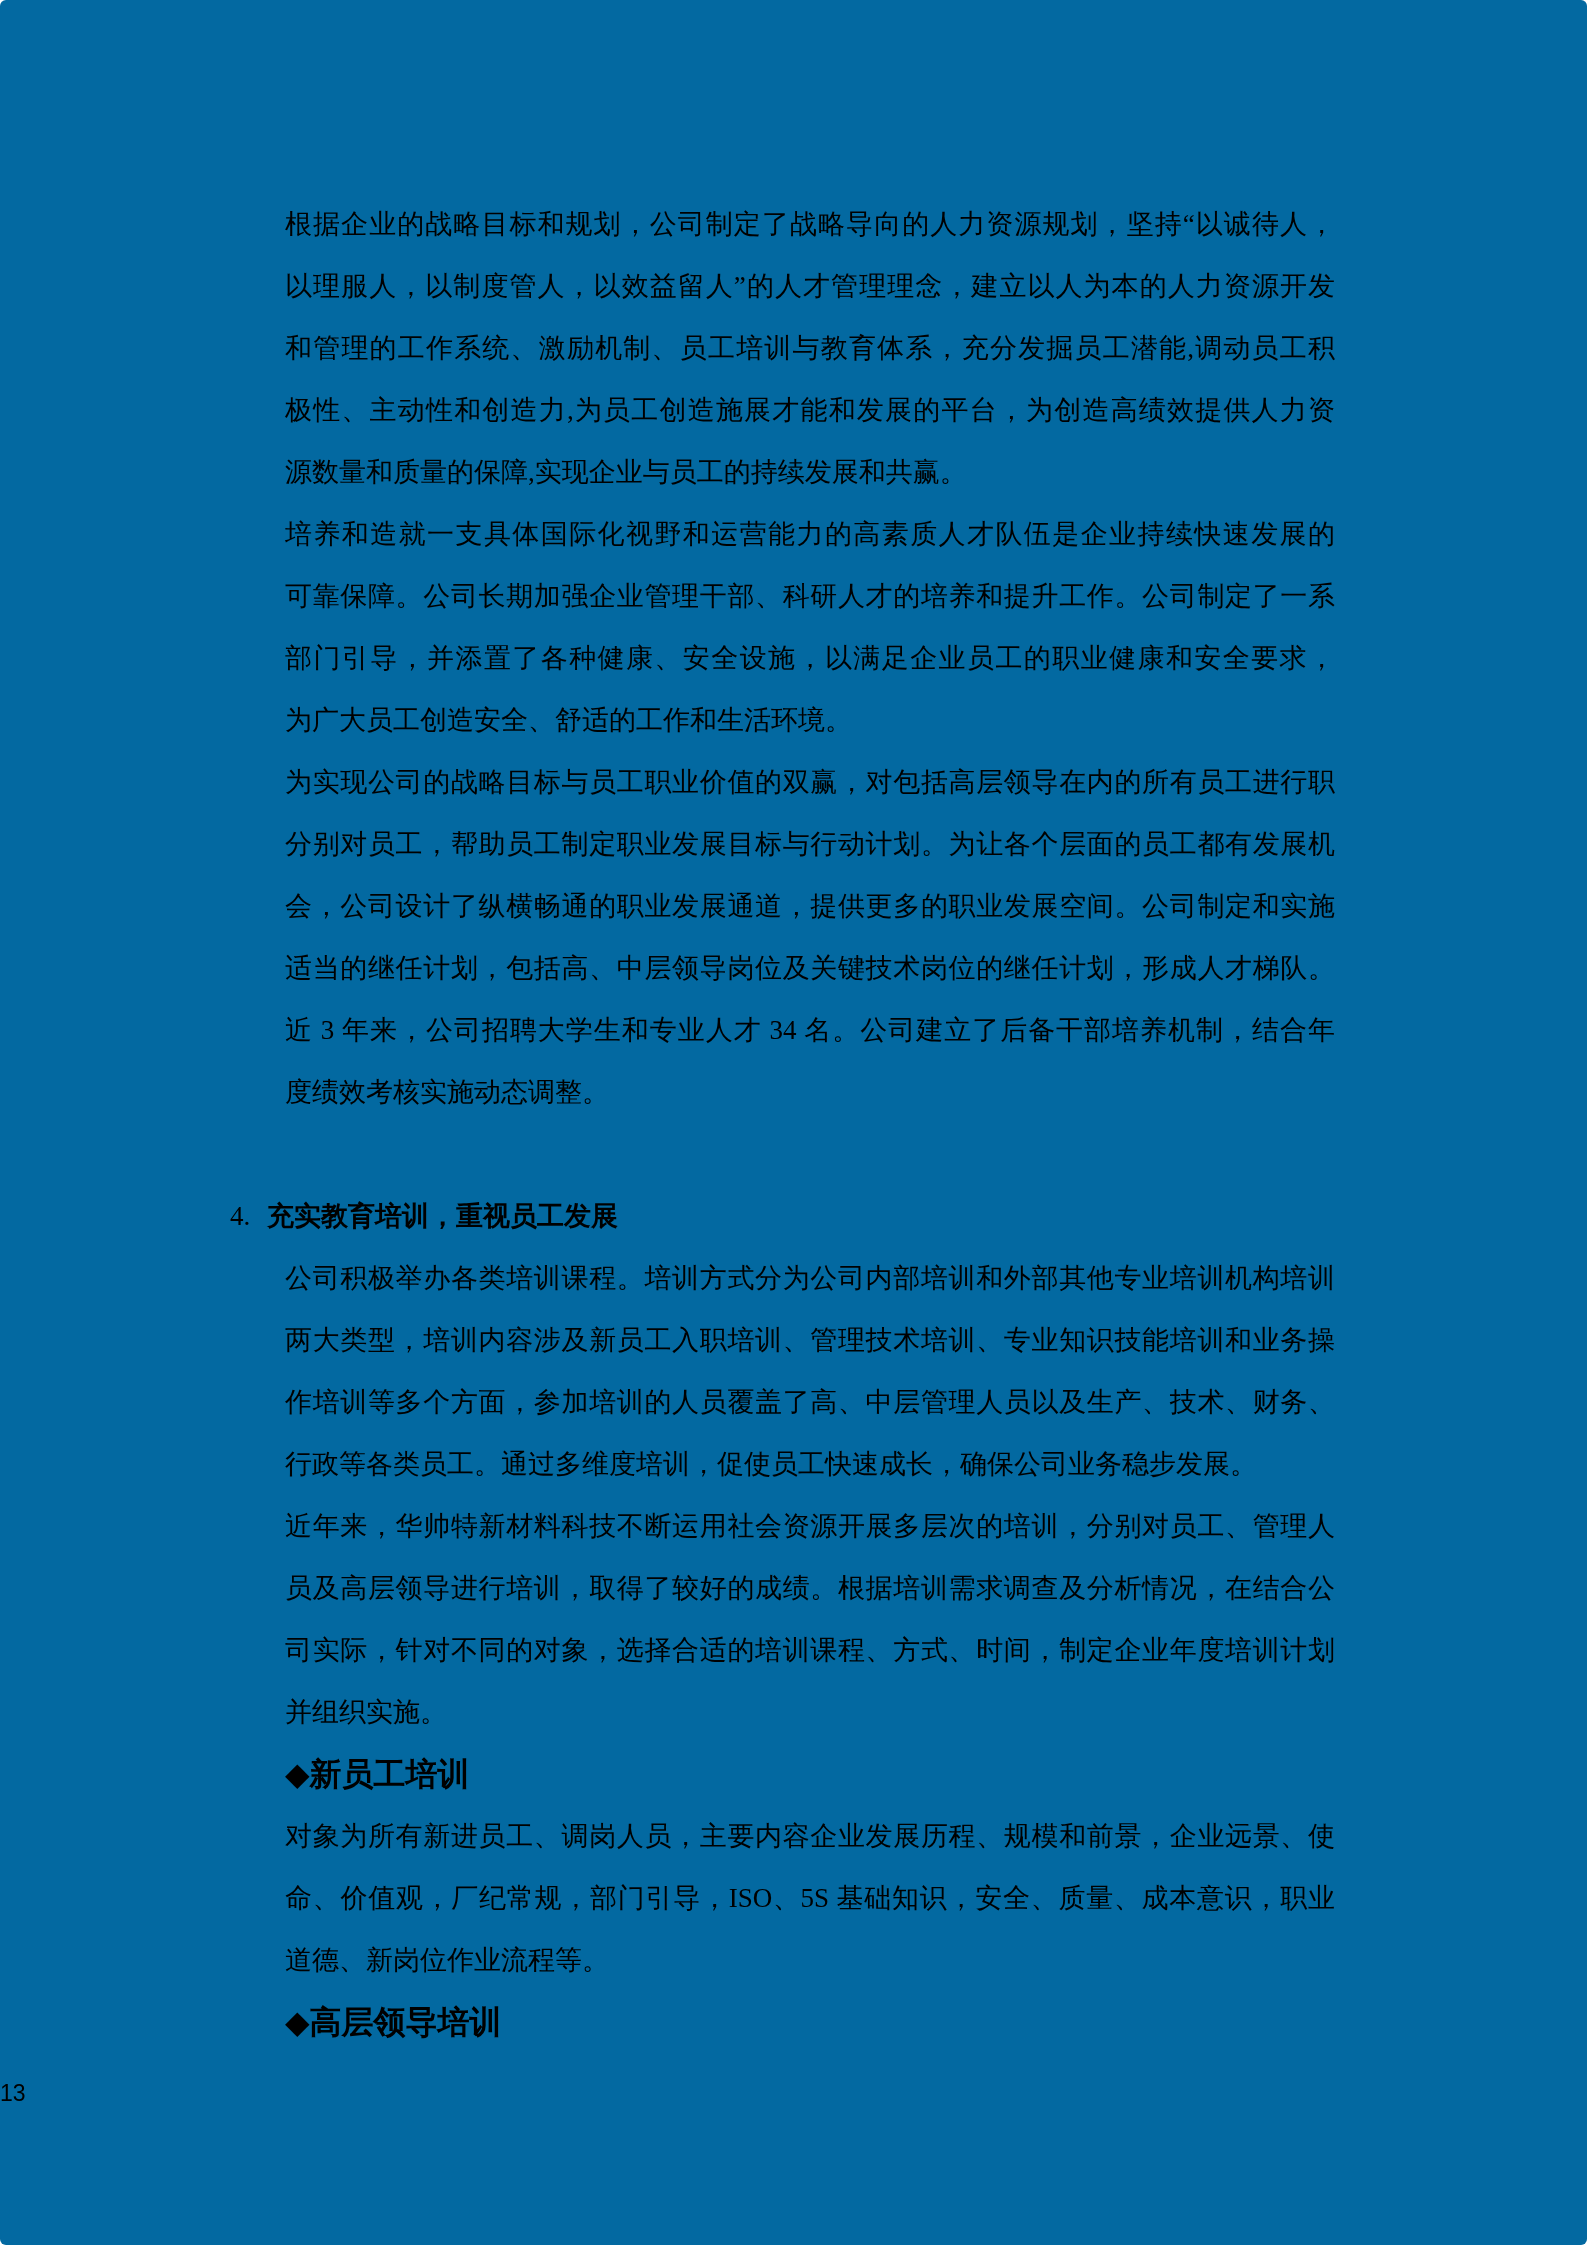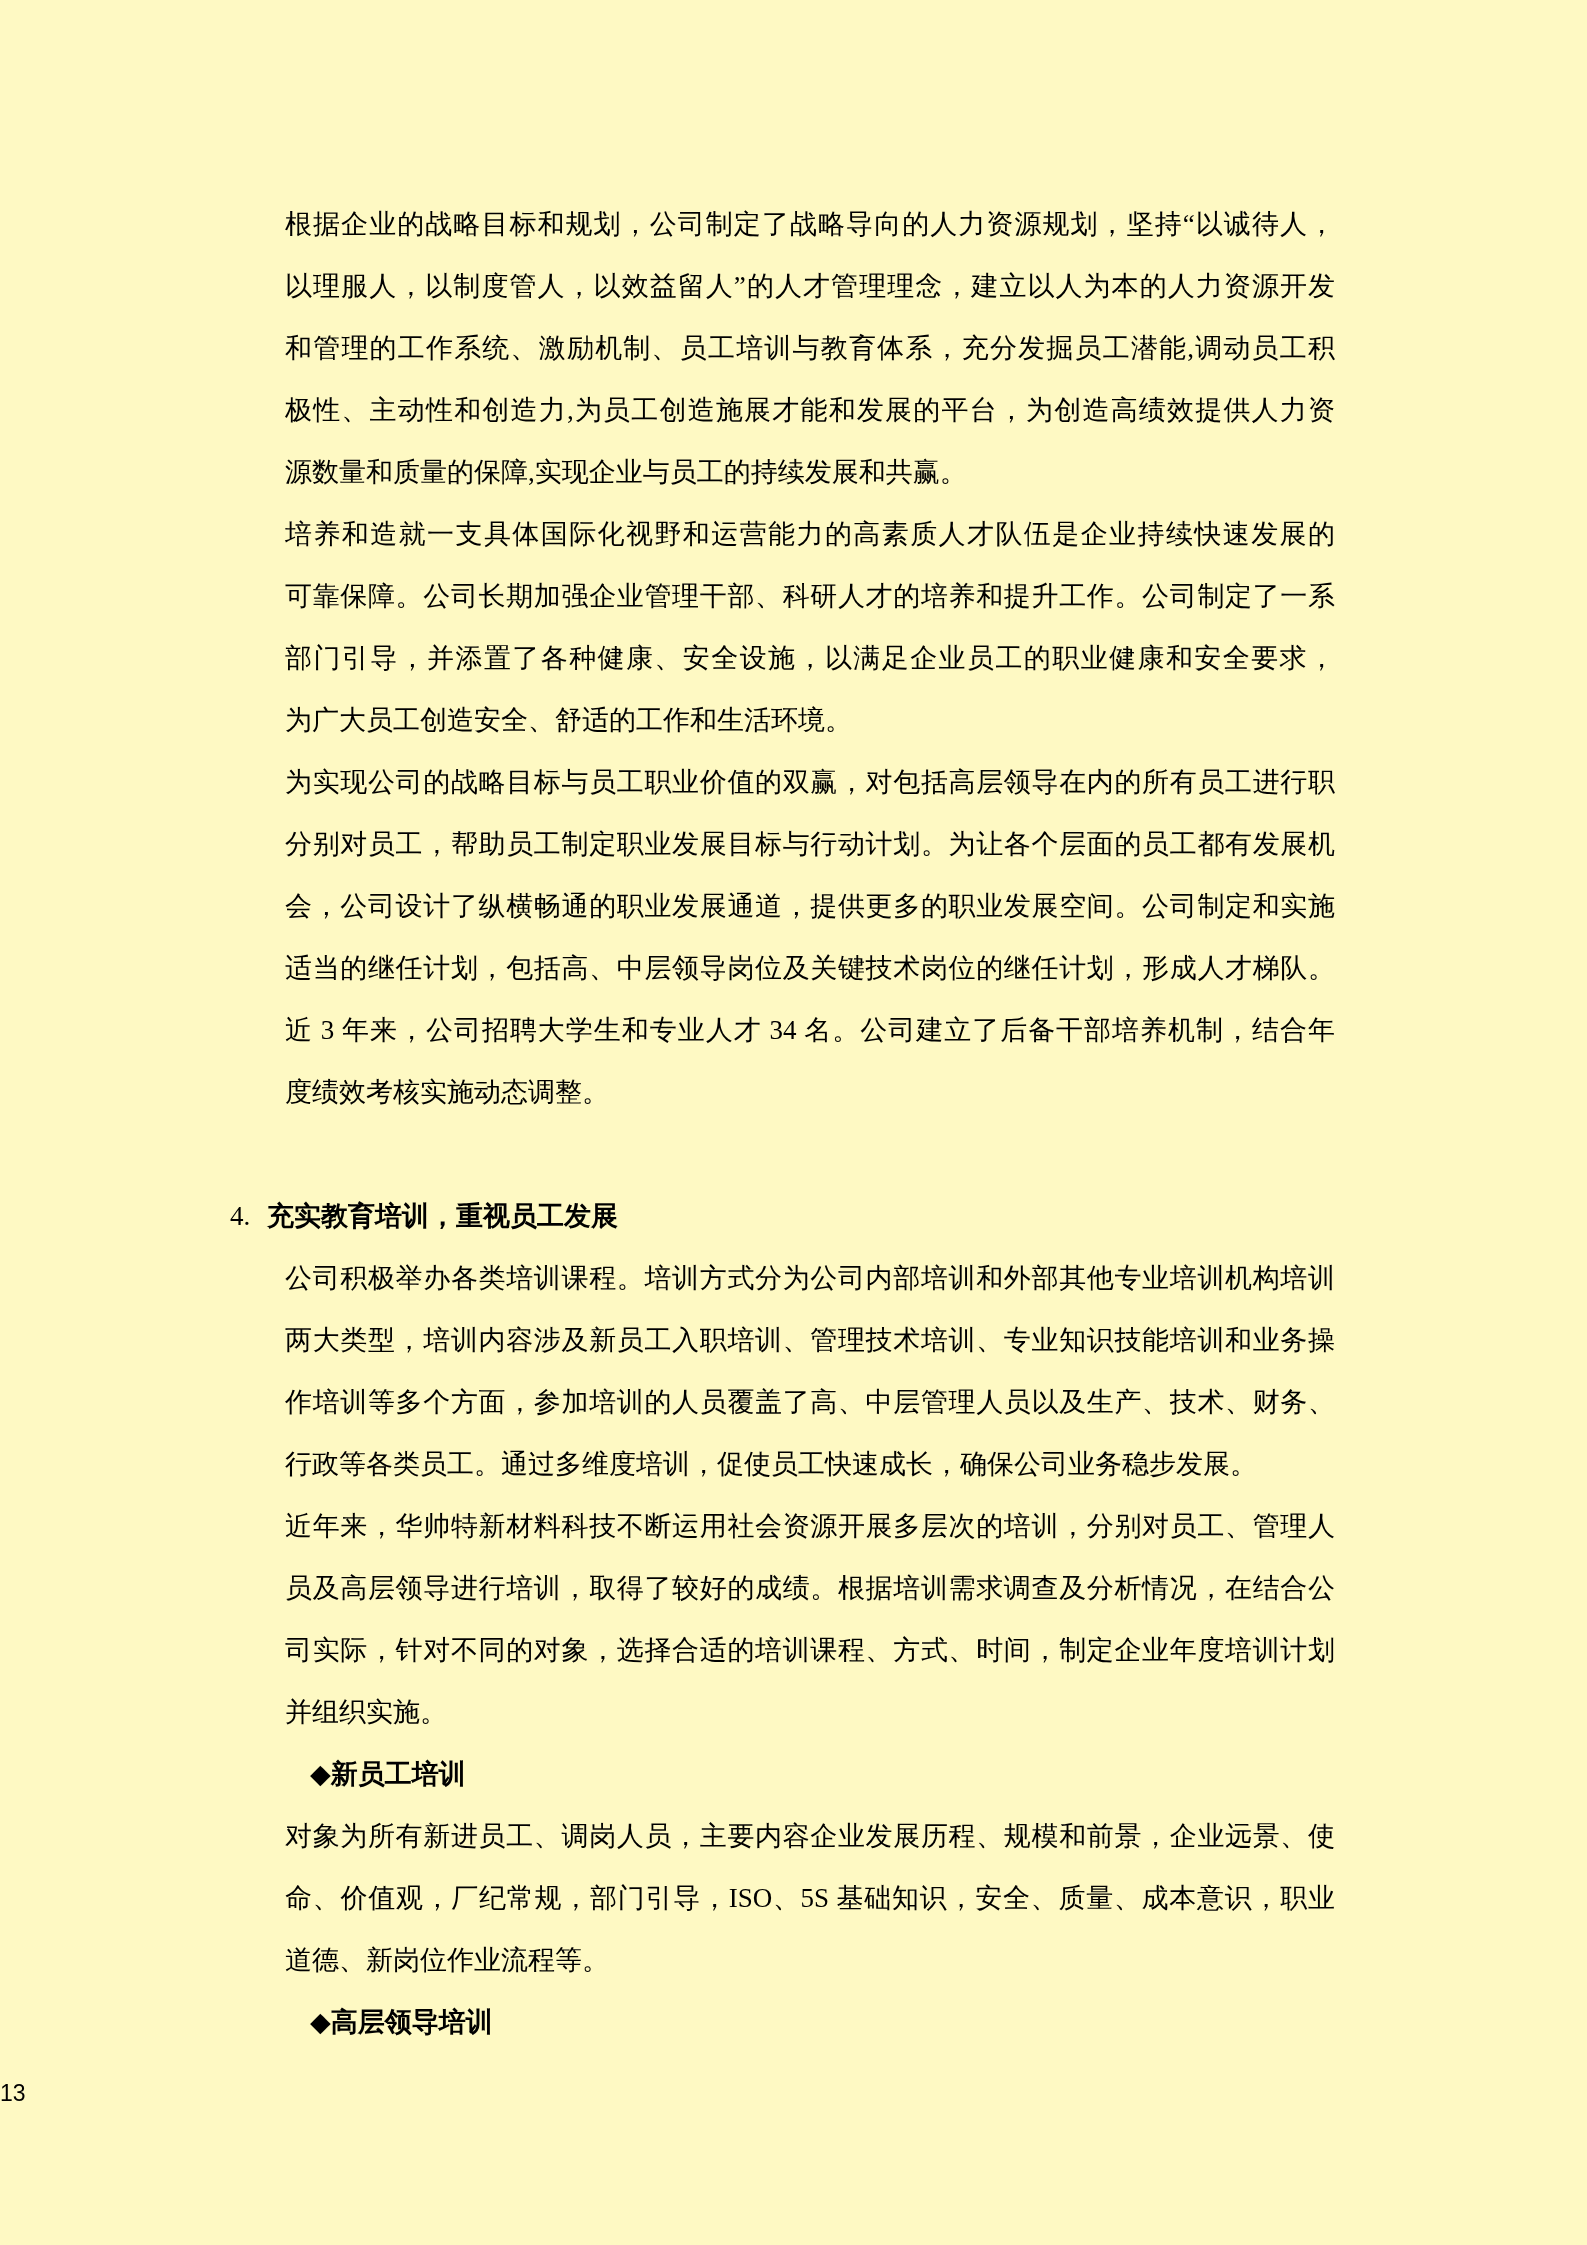--- a/index.html
+++ b/index.html
@@ -4,24 +4,25 @@
 <style>
   html, body {
     margin: 0;
     padding: 0;
     background: #ffffff;
   }
   .page {
     position: relative;
     width: 1587px;
     height: 2245px;
-    background: #fef9c3;
+    background: #0369a1;
     color: #000000;
     font-family: "Liberation Serif", "DejaVu Serif", serif;
     overflow: hidden;
+    border-radius: 6px;
   }
   .content {
     position: absolute;
     left: 285px;
     top: 193px;
     width: 1050px;
   }
   .line {
     font-size: 27px;
     line-height: 62px;
@@ -38,24 +39,23 @@
     font-weight: bold;
     margin-top: 62px;
     margin-left: -55px;
   }
   .heading-numbered .num {
     display: inline-block;
     width: 37px;
     font-weight: normal;
   }
   .heading-diamond {
-    font-size: 27px;
+    font-size: 32px;
     line-height: 62px;
     font-weight: bold;
-    margin-left: 25px;
   }
   .heading-diamond .bullet {
     font-weight: normal;
   }
   .footer {
     position: absolute;
     top: 2078px;
     left: 0;
     width: 100%;
     text-align: left;

